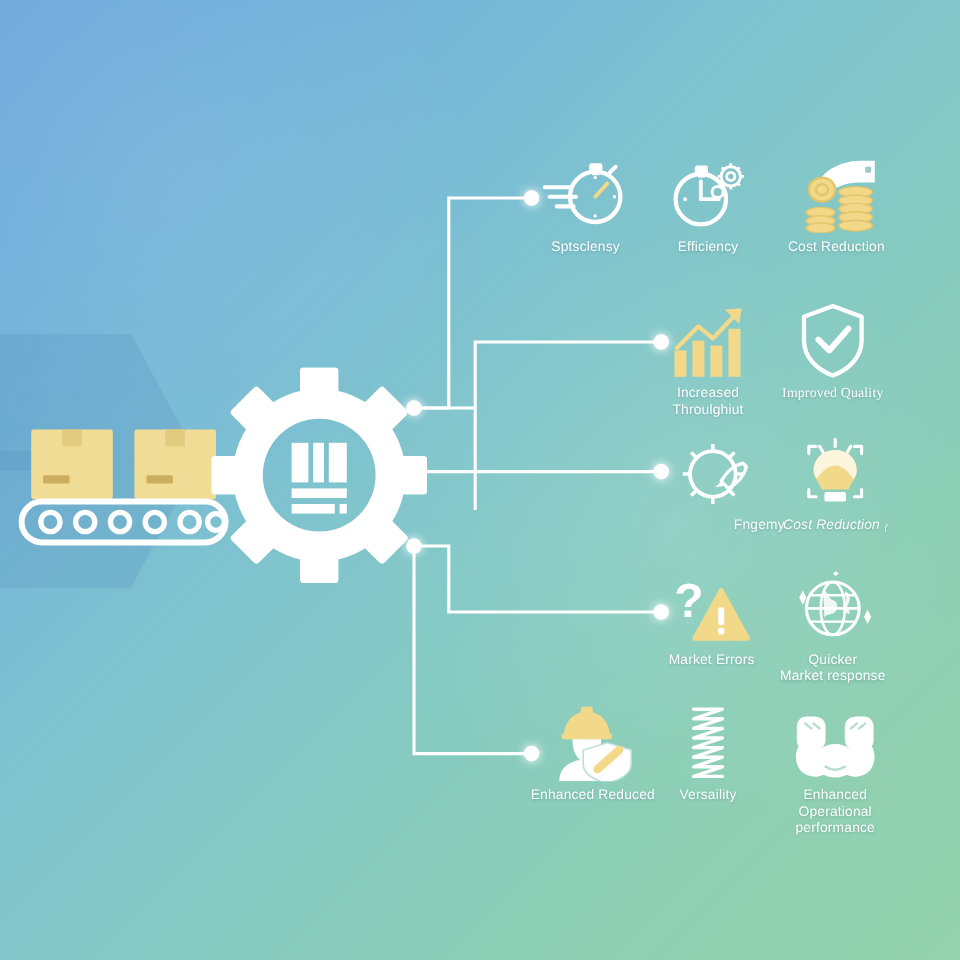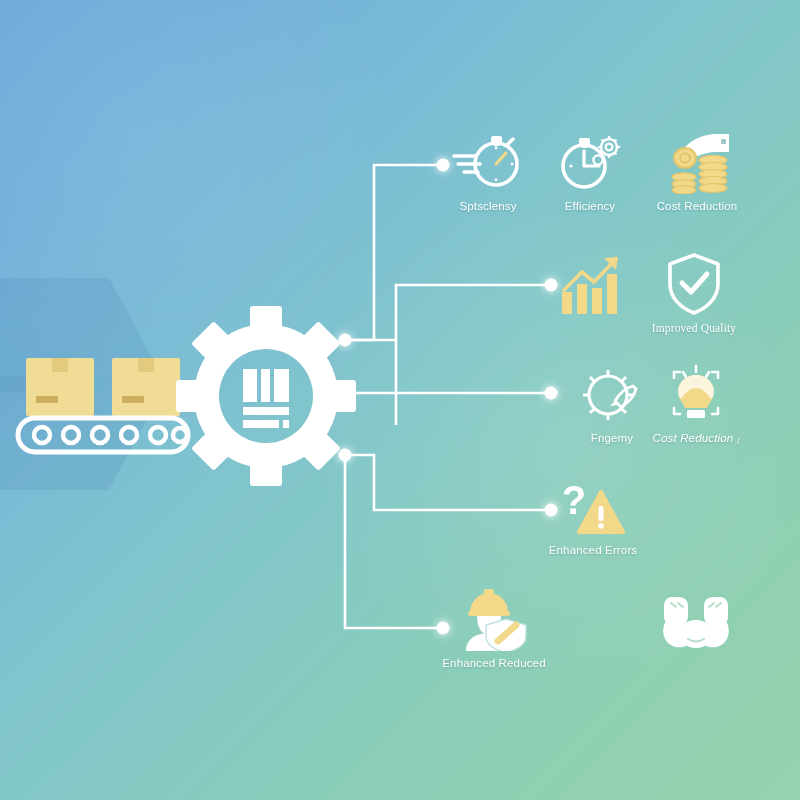--- a/index.html
+++ b/index.html
@@ -276,33 +276,35 @@
         <g fill="#f2d98a">
           <rect x="6" y="38" width="10" height="22"></rect>
           <rect x="21" y="30" width="10" height="30"></rect>
           <rect x="36" y="34" width="10" height="26"></rect>
           <rect x="51" y="20" width="10" height="40"></rect>
         </g>
         <path d="M8 36 L26 18 L38 28 L60 5" fill="none" stroke="#f2d98a" stroke-width="3.6" stroke-linecap="round" stroke-linejoin="round"></path>
         <path d="M48 4 L62 3 L60 16 Z" fill="#f2d98a"></path>
       </svg>
     </div>
+    <div class="cap">Increased
+Throulghiut</div>
   </div>
 
   <div class="item" style="left:638px; top:250px;font-family:Liberation Serif, serif;">
     <div class="glyph">
       <svg width="58" height="64" viewBox="0 0 58 64">
         <path d="M29 3 L53 12 V32 C53 46 42 56 29 61 C16 56 5 46 5 32 V12 Z" fill="none" stroke="#ffffff" stroke-width="3.6" stroke-linejoin="round"></path>
         <path d="M17 31 L26 40 L42 22" fill="none" stroke="#ffffff" stroke-width="5" stroke-linecap="round" stroke-linejoin="round"></path>
       </svg>
     </div>
     <div class="cap">Improved Quality</div>
   </div>
 
-  <div class="item" style="left:556px; top:360px;">
+  <div class="item" style="left:542px; top:360px;text-align:right;">
     <div class="glyph">
       <svg width="70" height="62" viewBox="0 0 70 62">
         <g fill="none" stroke="#ffffff" stroke-width="3.2">
           <circle cx="31" cy="31" r="19"></circle>
           <g stroke-width="3">
             <line x1="31" y1="6" x2="31" y2="12"></line>
               <line x1="31" y1="50" x2="31" y2="56"></line>
             <line x1="6" y1="31" x2="12" y2="31"></line>
               <line x1="50" y1="31" x2="56" y2="31"></line>
             <line x1="13" y1="13" x2="17" y2="17"></line>
@@ -340,52 +342,81 @@
 
   <div class="item" style="left:537px; top:472px;">
     <div class="glyph">
       <svg width="72" height="62" viewBox="0 0 72 62">
         <text x="17" y="38" font-family="Liberation Sans, sans-serif" font-size="40" font-weight="bold" fill="#ffffff" text-anchor="middle">?</text>
         <path d="M44 16 L66 56 L22 56 Z" fill="#f2d98a" stroke="#f2d98a" stroke-width="4" stroke-linejoin="round"></path>
         <rect x="41.5" y="30" width="5" height="15" rx="2" fill="#ffffff"></rect>
         <circle cx="44" cy="50" r="2.8" fill="#ffffff"></circle>
       </svg>
     </div>
-    <div class="cap">Enhanced Errors</div>
-  </div>
-
+    <div class="cap">Market Errors</div>
+  </div>
+
+  <div class="item" style="left:638px; top:472px;">
+    <div class="glyph">
+      <svg width="68" height="62" viewBox="0 0 68 62">
+        <circle cx="34" cy="31" r="22" fill="none" stroke="#ffffff" stroke-width="2.6"></circle>
+        <ellipse cx="34" cy="31" rx="10" ry="22" fill="none" stroke="#ffffff" stroke-width="2.2"></ellipse>
+        <line x1="12" y1="31" x2="56" y2="31" stroke="#ffffff" stroke-width="2.2"></line>
+        <path d="M14 20 H54 M14 42 H54" stroke="#ffffff" stroke-width="2" fill="none"></path>
+        <path d="M26 15 c5 3 4 8 8 9 c4 1 5 7 2 10 c-3 3 -8 1 -9 5" fill="#ffffff" opacity="0.85"></path>
+        <path d="M44 18 c4 2 3 7 1 10 c-2 3 0 6 3 6" fill="none" stroke="#ffffff" stroke-width="3" opacity="0.85"></path>
+        <g fill="#ffffff">
+          <path d="M6 22 l3 -6 l3 6 l-3 6 z"></path>
+          <path d="M60 38 l3 -6 l3 6 l-3 6 z"></path>
+          <path d="M34 2 l2.5 -2 l2.5 2 l-2.5 2 z"></path>
+        </g>
+      </svg>
+    </div>
+    <div class="cap">Quicker
+Market response</div>
+  </div>
 
   <div class="item" style="left:438px; top:585px;">
     <div class="glyph">
       <svg width="72" height="64" viewBox="0 0 72 64">
         <path d="M12 26 C12 14 21 6 31 6 C41 6 50 14 50 26 Z" fill="#f2d98a"></path>
         <rect x="26" y="2" width="10" height="10" rx="2" fill="#f2d98a"></rect>
         <rect x="10" y="24" width="42" height="5" rx="2.4" fill="#f2d98a"></rect>
         <path d="M19 29 C19 42 25 48 31 48 C37 48 43 42 43 29 Z" fill="#ffffff"></path>
         <path d="M8 64 C8 52 18 46 31 46 C44 46 54 52 54 64 Z" fill="#ffffff"></path>
         <path d="M48 32 L68 38 V50 C68 58 58 63 48 66 C38 63 28 58 28 50 V38 Z" fill="#ffffff" stroke="#bcdfe0" stroke-width="1.4"></path>
         <path d="M40 54 L58 38" stroke="#f2d98a" stroke-width="7" stroke-linecap="round"></path>
       </svg>
     </div>
     <div class="cap">Enhanced Reduced</div>
   </div>
 
+  <div class="item" style="left:534px; top:585px;">
+    <div class="glyph">
+      <svg width="48" height="64" viewBox="0 0 48 64">
+        <path d="M12 4 H36 L12 12 H36 L12 20 H36 L12 28 H36 L12 36 H36 L12 44 H36 L12 52 H36 L12 60 H36" fill="none" stroke="#ffffff" stroke-width="2.8" stroke-linejoin="round" stroke-linecap="round"></path>
+      </svg>
+    </div>
+    <div class="cap">Versaility</div>
+  </div>
 
   <div class="item" style="left:640px; top:585px;">
     <div class="glyph">
       <svg width="76" height="60" viewBox="0 0 76 60">
         <path d="M14 6 C9 6 6 10 6 15 V26 C6 31 10 34 15 34 L22 34 C27 34 30 30 30 25 V15 C30 9 26 6 20 6 Z" fill="#ffffff"></path>
         <path d="M8 30 C4 36 4 46 10 52 C16 58 28 58 33 50 L33 34 L14 32 Z" fill="#ffffff"></path>
         <path d="M62 6 C67 6 70 10 70 15 V26 C70 31 66 34 61 34 L54 34 C49 34 46 30 46 25 V15 C46 9 50 6 56 6 Z" fill="#ffffff"></path>
         <path d="M68 30 C72 36 72 46 66 52 C60 58 48 58 43 50 L43 34 L62 32 Z" fill="#ffffff"></path>
         <ellipse cx="38" cy="43" rx="17" ry="14" fill="#ffffff"></ellipse>
         <g stroke="#b6ddc7" stroke-width="2" fill="none" stroke-linecap="round">
           <path d="M13 12 l5 4"></path>
             <path d="M20 12 l5 4"></path>
           <path d="M63 12 l-5 4"></path>
             <path d="M56 12 l-5 4"></path>
           <path d="M30 48 q8 5 16 0"></path>
         </g>
       </svg>
     </div>
+    <div class="cap">Enhanced Operational
+performance</div>
   </div>
 
 </div>
 
 </body></html>

